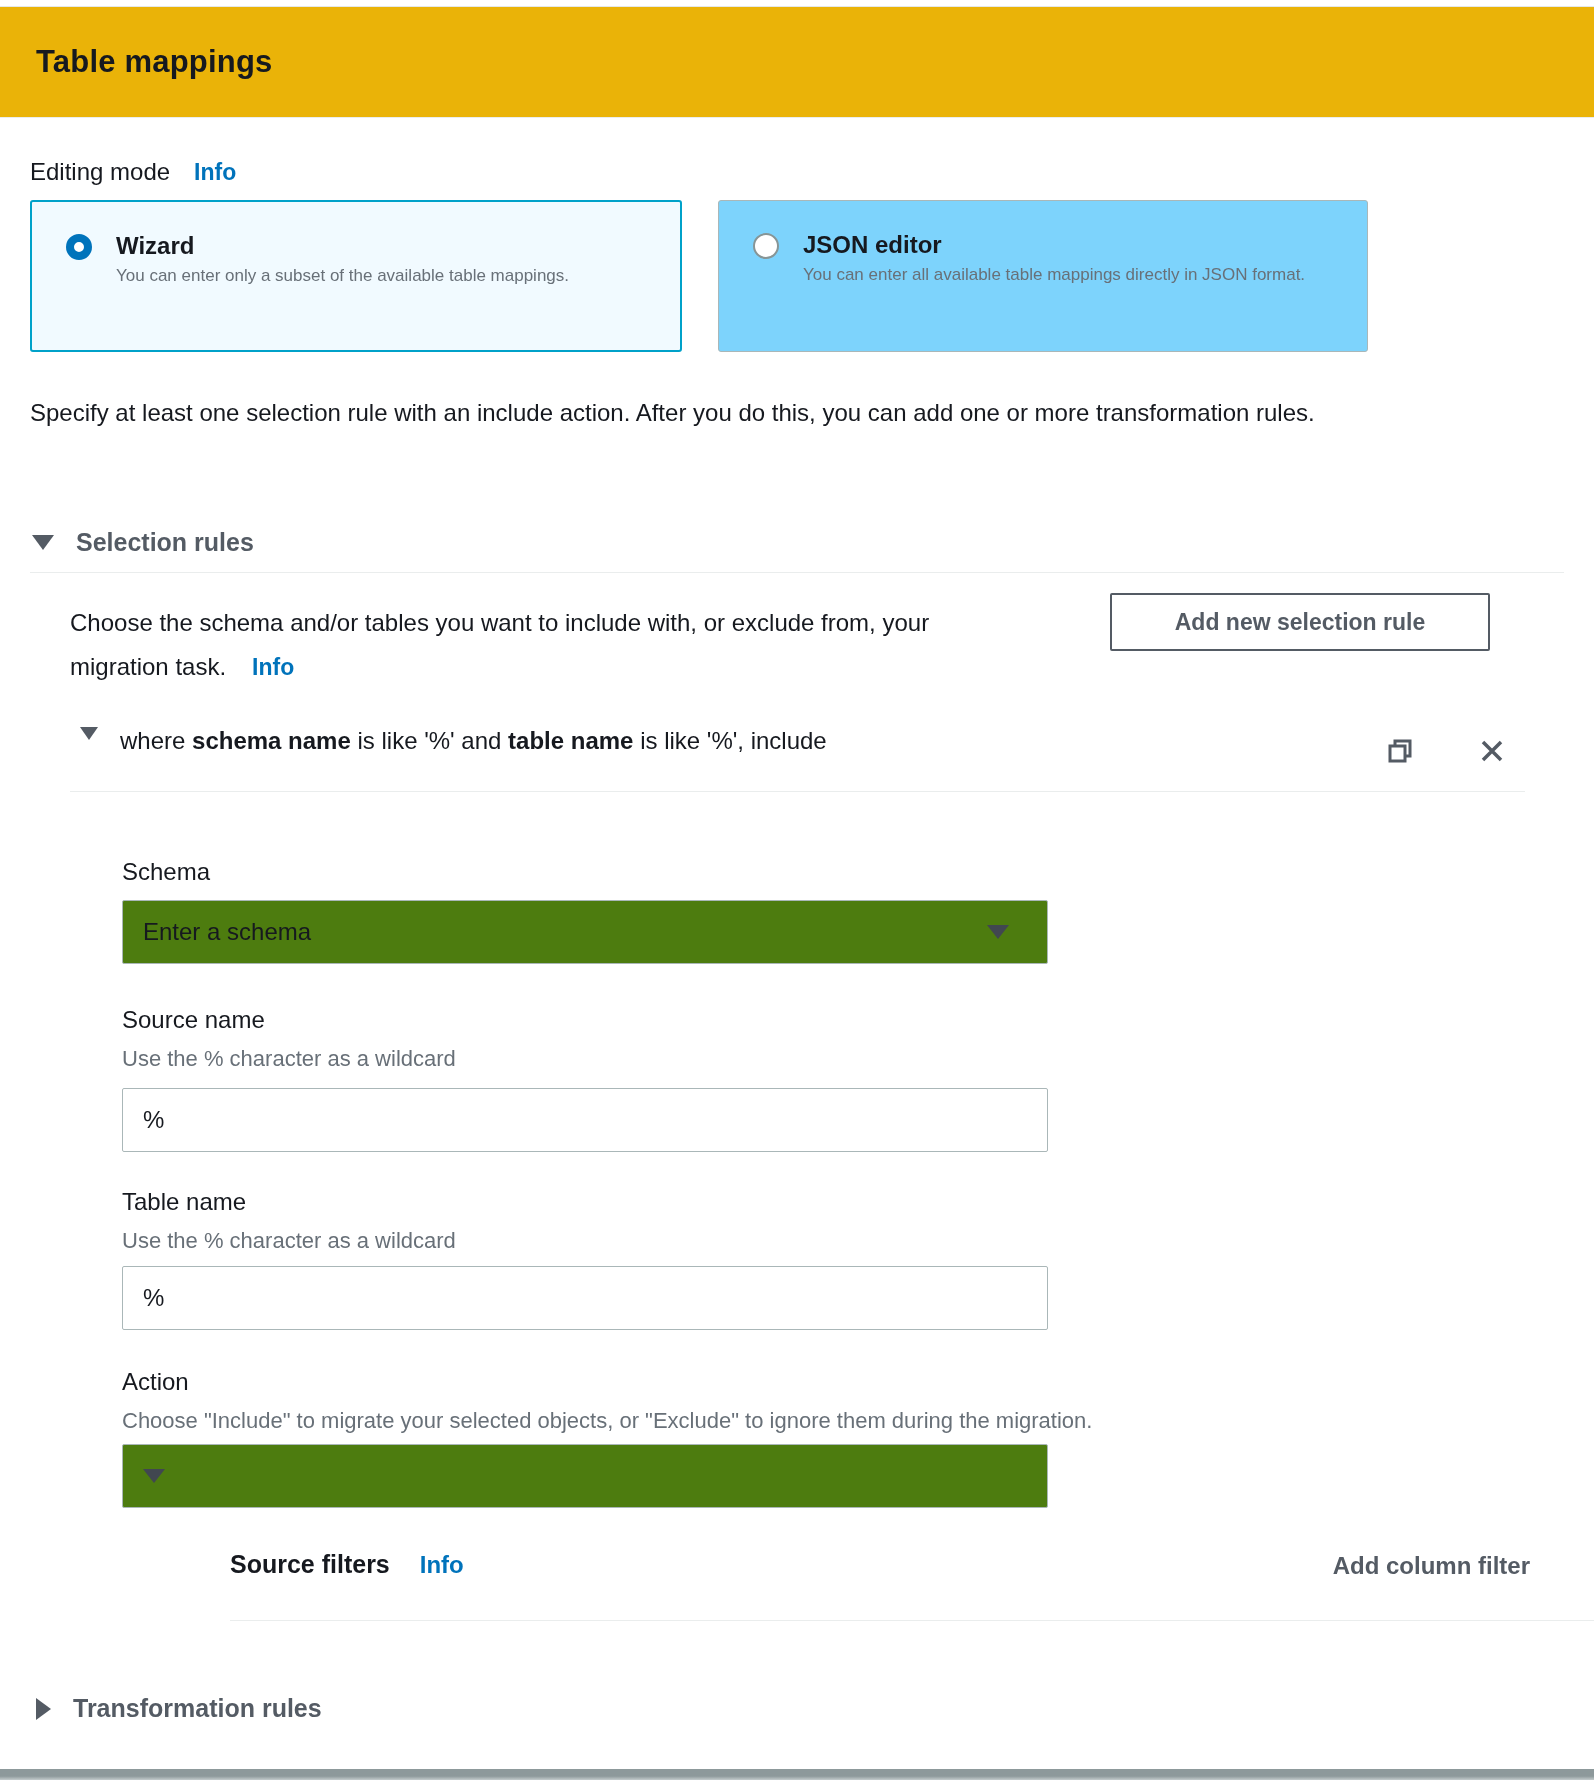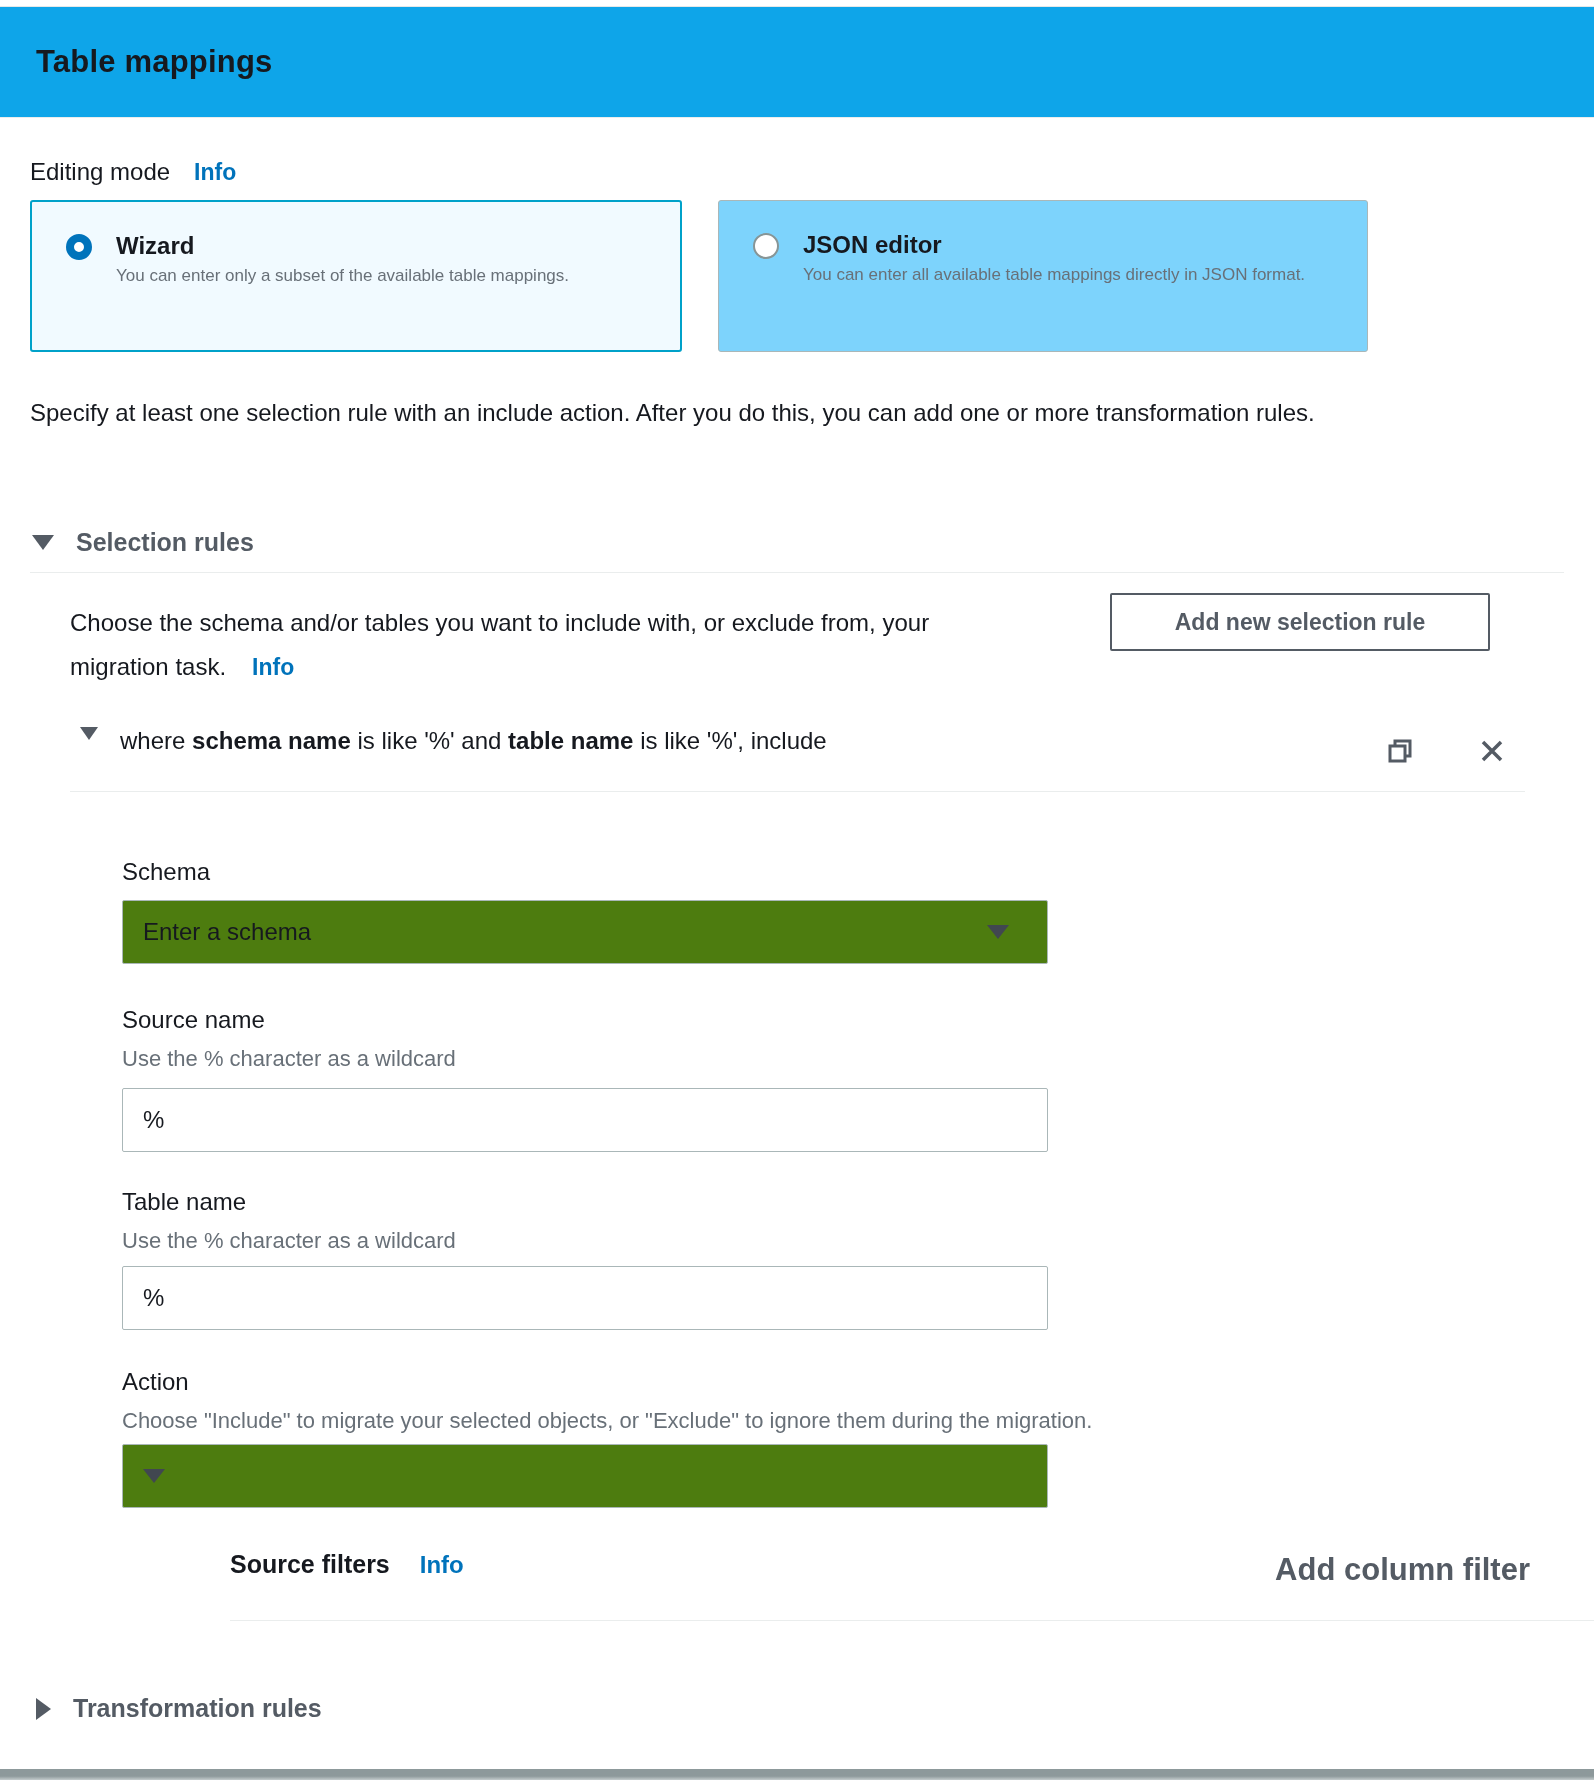--- a/index.html
+++ b/index.html
@@ -8,21 +8,21 @@
     position:relative;
     font-family:"Liberation Sans", sans-serif;
     background:#ffffff;
     color:#16191f;
     overflow:hidden;
   }
 
   
   .page-header {
     position:absolute; top:6px; left:0; right:0; height:112px;
-    background:#0ea5e9;
+    background:#eab308;
     border-top:1px solid #e5e8e8;
     border-bottom:1px solid #eaeded;
     display:flex; align-items:center;
     padding-left:36px;
   }
   .page-header h1 { font-size:31px; font-weight:700; color:#16191f; letter-spacing:.2px; }
 
   
   .editing-row { position:absolute; top:158px; left:30px; display:flex; align-items:baseline; gap:24px; }
   .editing-label { font-size:24px; color:#16191f; }
@@ -107,21 +107,21 @@
   .select-caret {
     width:0; height:0; border-left:11px solid transparent; border-right:11px solid transparent;
     border-top:14px solid #414750; margin-right:18px;
   }
 
   
   .source-filters-row { position:absolute; top:1550px; left:230px; display:flex; align-items:baseline; gap:30px; }
   .sf-title { font-size:25px; font-weight:700; color:#16191f; }
   .add-col-filter {
     position:absolute; top:1552px; right:64px;
-    font-size:31px; font-weight:700; color:#545b64;
+    font-size:24px; font-weight:700; color:#545b64;
     background:none; border:none; cursor:pointer;
     font-family:"Liberation Sans", sans-serif;
   }
 
   .transform-header { position:absolute; top:1694px; left:36px; display:flex; align-items:center; gap:22px; cursor:pointer; }
 
   .bottom-bar {
     position:absolute; bottom:0; left:0; right:0; height:11px;
     background:linear-gradient(180deg,#8d999b 0%,#8d999b 65%,#c4cccd 100%);
   }

